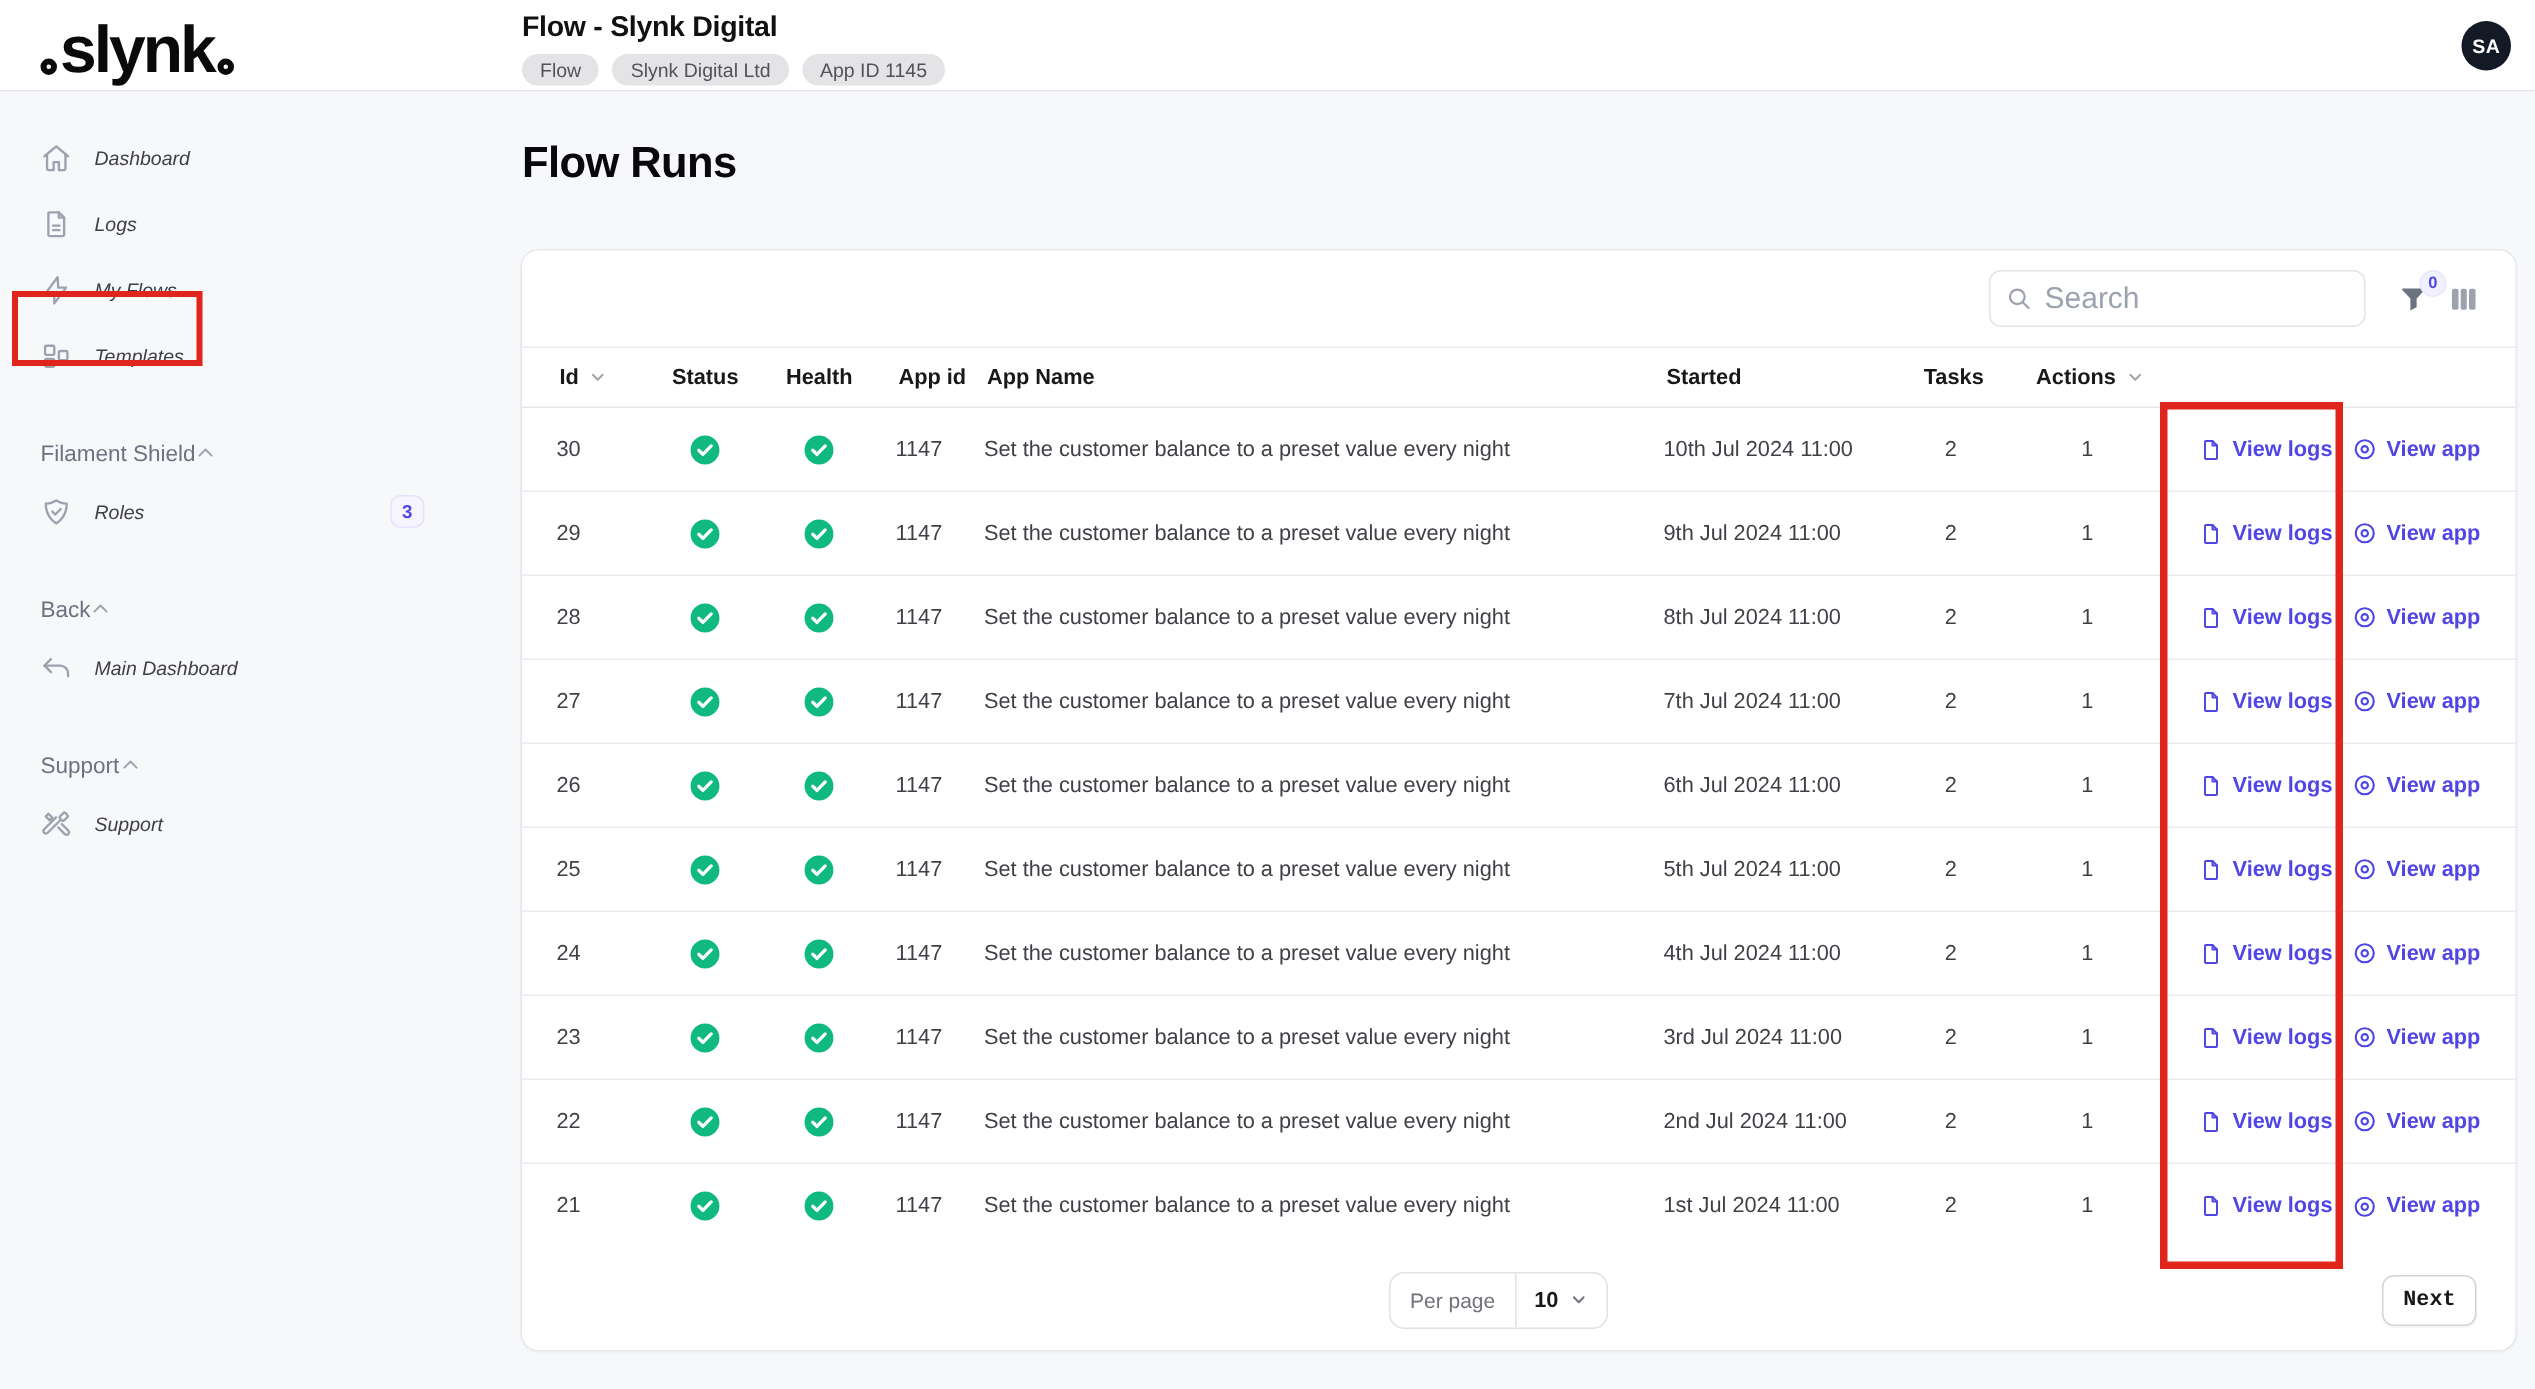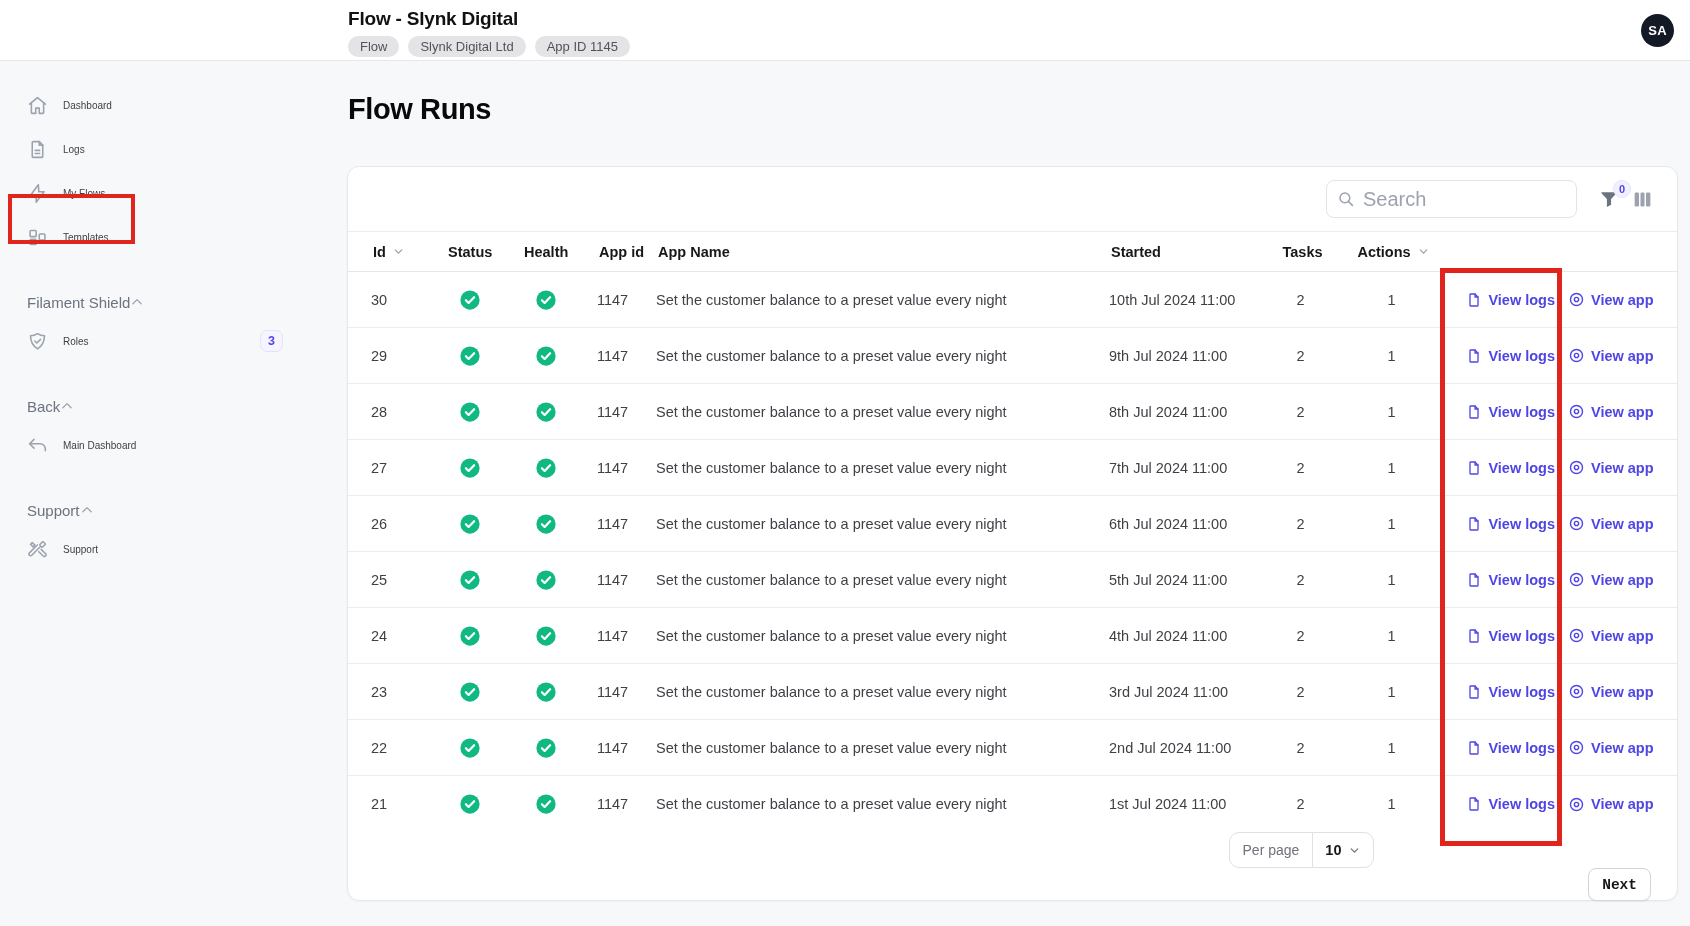--- a/index.html
+++ b/index.html
@@ -15,21 +15,21 @@
   .logo .dot-r { margin:0 0 8px 2px; }
   .tb-head { position:absolute; left:348px; top:8px; }
   .tb-title { font-size:19px; font-weight:700; color:#111114; letter-spacing:-0.2px; }
   .tb-badges { display:flex; gap:9px; margin-top:6px; }
   .tb-badge { background:#e4e4e7; color:#52525b; font-size:13px; line-height:21px; padding:0 12px; border-radius:999px; white-space:nowrap; }
   .avatar { position:absolute; right:16px; top:14px; width:33px; height:33px; border-radius:50%; background:#131a26; color:#fff; font-size:13px; font-weight:600; display:flex; align-items:center; justify-content:center; letter-spacing:0.3px; }
 
   
   .sidebar { position:absolute; left:0; top:61px; width:305px; bottom:0; padding-top:22px; }
   .side-item { position:relative; height:44px; margin:0 10px; display:flex; align-items:center; gap:15px; padding-left:17px; border-radius:8px; cursor:pointer; }
-  .side-item .s-label { font-size:10px; color:#3f3f46; }
+  .side-item .s-label { font-size:13px; color:#3f3f46;font-style:italic; }
   .side-item svg { flex:0 0 auto; }
   .side-item.active { background:#efeff2; }
   .side-item.active .s-label { color:#4f46e5; font-weight:600; }
   .side-group { margin-top:26px; }
   .group-head { height:34px; margin:0 10px; display:flex; align-items:center; justify-content:flex-start; padding:0 12px 0 17px; }
   .group-label { font-size:15px; color:#6b7280; }
   .side-badge { margin-left:auto; margin-right:12px; background:#f5f4ff; border:1px solid #e4e2fd; color:#5047e5; font-size:12.5px; font-weight:600; line-height:20px; padding:0 7px; border-radius:7px; }
 
   
   .main-heading { position:absolute; left:348px; top:93px; font-size:29px; font-weight:800; color:#09090b; letter-spacing:-0.4px; }
@@ -59,37 +59,42 @@
   .c-appname { width:453px; }
   .c-started { width:148px; }
   .c-tasks   { width:87px;  justify-content:center; }
   .c-actions { width:95px;  justify-content:center; }
   .c-viewlogs{ width:122px; justify-content:flex-end; padding-right:6px; }
   .c-viewapp { width:116px; justify-content:flex-start; padding-left:7px; }
   .check-wrap { margin-left:13px; display:flex; }
   .row-link { display:flex; align-items:center; gap:6px; color:#4f46e5; font-weight:600; font-size:14.5px; text-decoration:none; cursor:pointer; white-space:nowrap; }
 
   
-  .card-footer { height:69px; display:flex; align-items:center;flex-direction:column; }
+  .card-footer { height:69px; display:flex; align-items:center; }
   .perpage { margin-left:578px; height:38px; display:flex; align-items:center; border:1px solid #e0e1e5; border-radius:10px; background:#fff; overflow:hidden; }
   .perpage-label { padding:0 13px; font-size:14px; color:#71717a; height:100%; display:flex; align-items:center; border-right:1px solid #e0e1e5; }
   .perpage-select { padding:0 12px; display:flex; align-items:center; gap:7px; font-size:14.5px; color:#18181b; font-weight:600; cursor:pointer; }
   .next-btn { margin-left:auto; margin-right:26px; height:34px; padding:0 13px; background:#fff; border:1px solid #d4d4d8; border-radius:8px; font-size:14.5px; font-weight:700; color:#18181b; cursor:pointer; box-shadow:0 1px 1px rgba(0,0,0,0.04); font-family:Liberation Mono, monospace; }
 
   
   .annot { position:absolute; border-style:solid; pointer-events:none; z-index:20; }
   .annot-runs { left:8px; top:194px; width:127px; height:50px; border-width:4px; }
   .annot-logs { left:1440px; top:268px; width:122px; height:578px; border-width:5px; }
 
   svg { display:block; }
 </style>
 </head>
 <body>
 
 <div class="topbar">
+  <div class="logo">
+    <span class="logo-dot dot-l"></span>
+      <span class="logo-text">slynk</span>
+      <span class="logo-dot dot-r"></span>
+  </div>
   <div class="tb-head">
     <div class="tb-title">Flow - Slynk Digital</div>
     <div class="tb-badges">
       <span class="tb-badge">Flow</span>
       <span class="tb-badge">Slynk Digital Ltd</span>
       <span class="tb-badge">App ID 1145</span>
     </div>
   </div>
   <div class="avatar">SA</div>
 </div>

